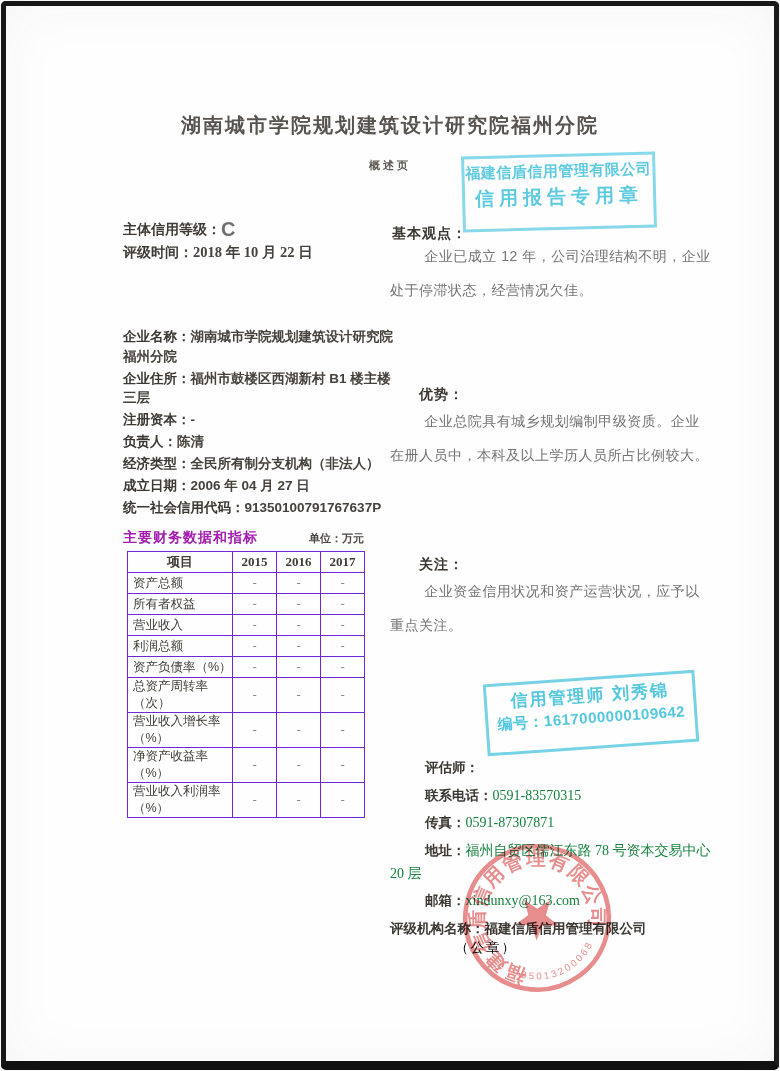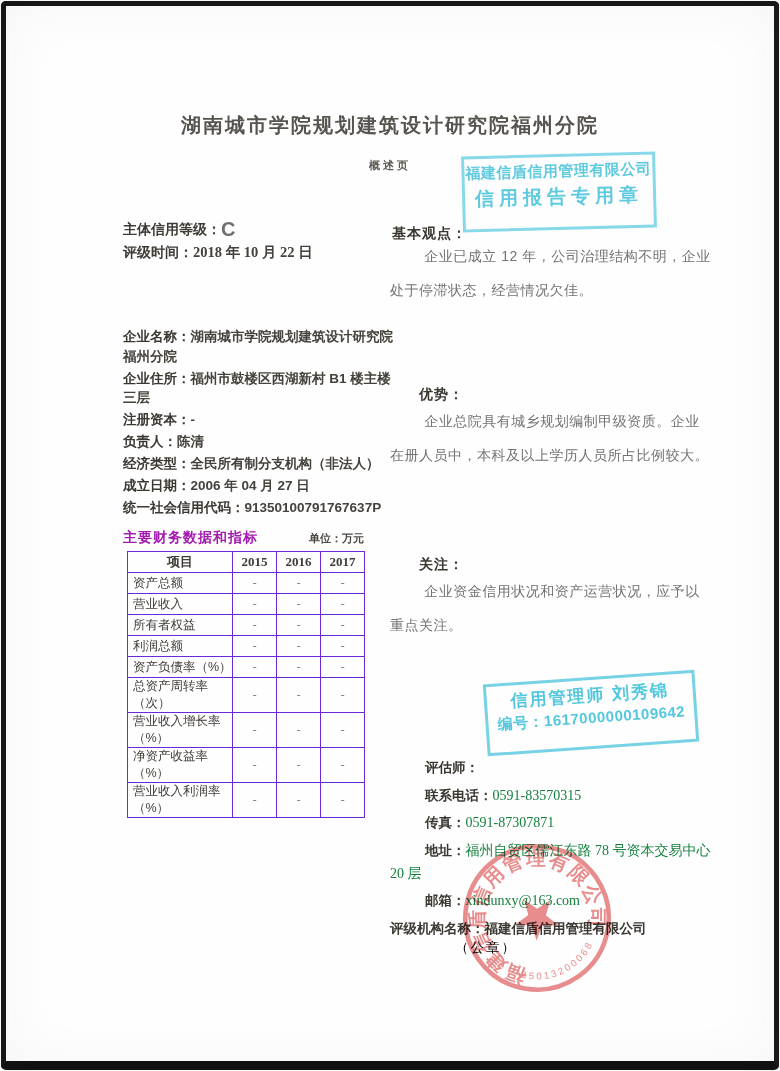--- a/index.html
+++ b/index.html
@@ -128,27 +128,27 @@
       </tr>
     </thead>
   <tbody>
       <tr>
         <td class="row-label">资产总额</td>
         <td class="dash">-</td>
         <td class="dash">-</td>
         <td class="dash">-</td>
       </tr>
       <tr>
+        <td class="row-label">所有者权益</td>
+        <td class="dash">-</td>
+        <td class="dash">-</td>
+        <td class="dash">-</td>
+      </tr>
+      <tr>
         <td class="row-label">营业收入</td>
-        <td class="dash">-</td>
-        <td class="dash">-</td>
-        <td class="dash">-</td>
-      </tr>
-      <tr>
-        <td class="row-label">所有者权益</td>
         <td class="dash">-</td>
         <td class="dash">-</td>
         <td class="dash">-</td>
       </tr>
       <tr>
         <td class="row-label">利润总额</td>
         <td class="dash">-</td>
         <td class="dash">-</td>
         <td class="dash">-</td>
       </tr>

